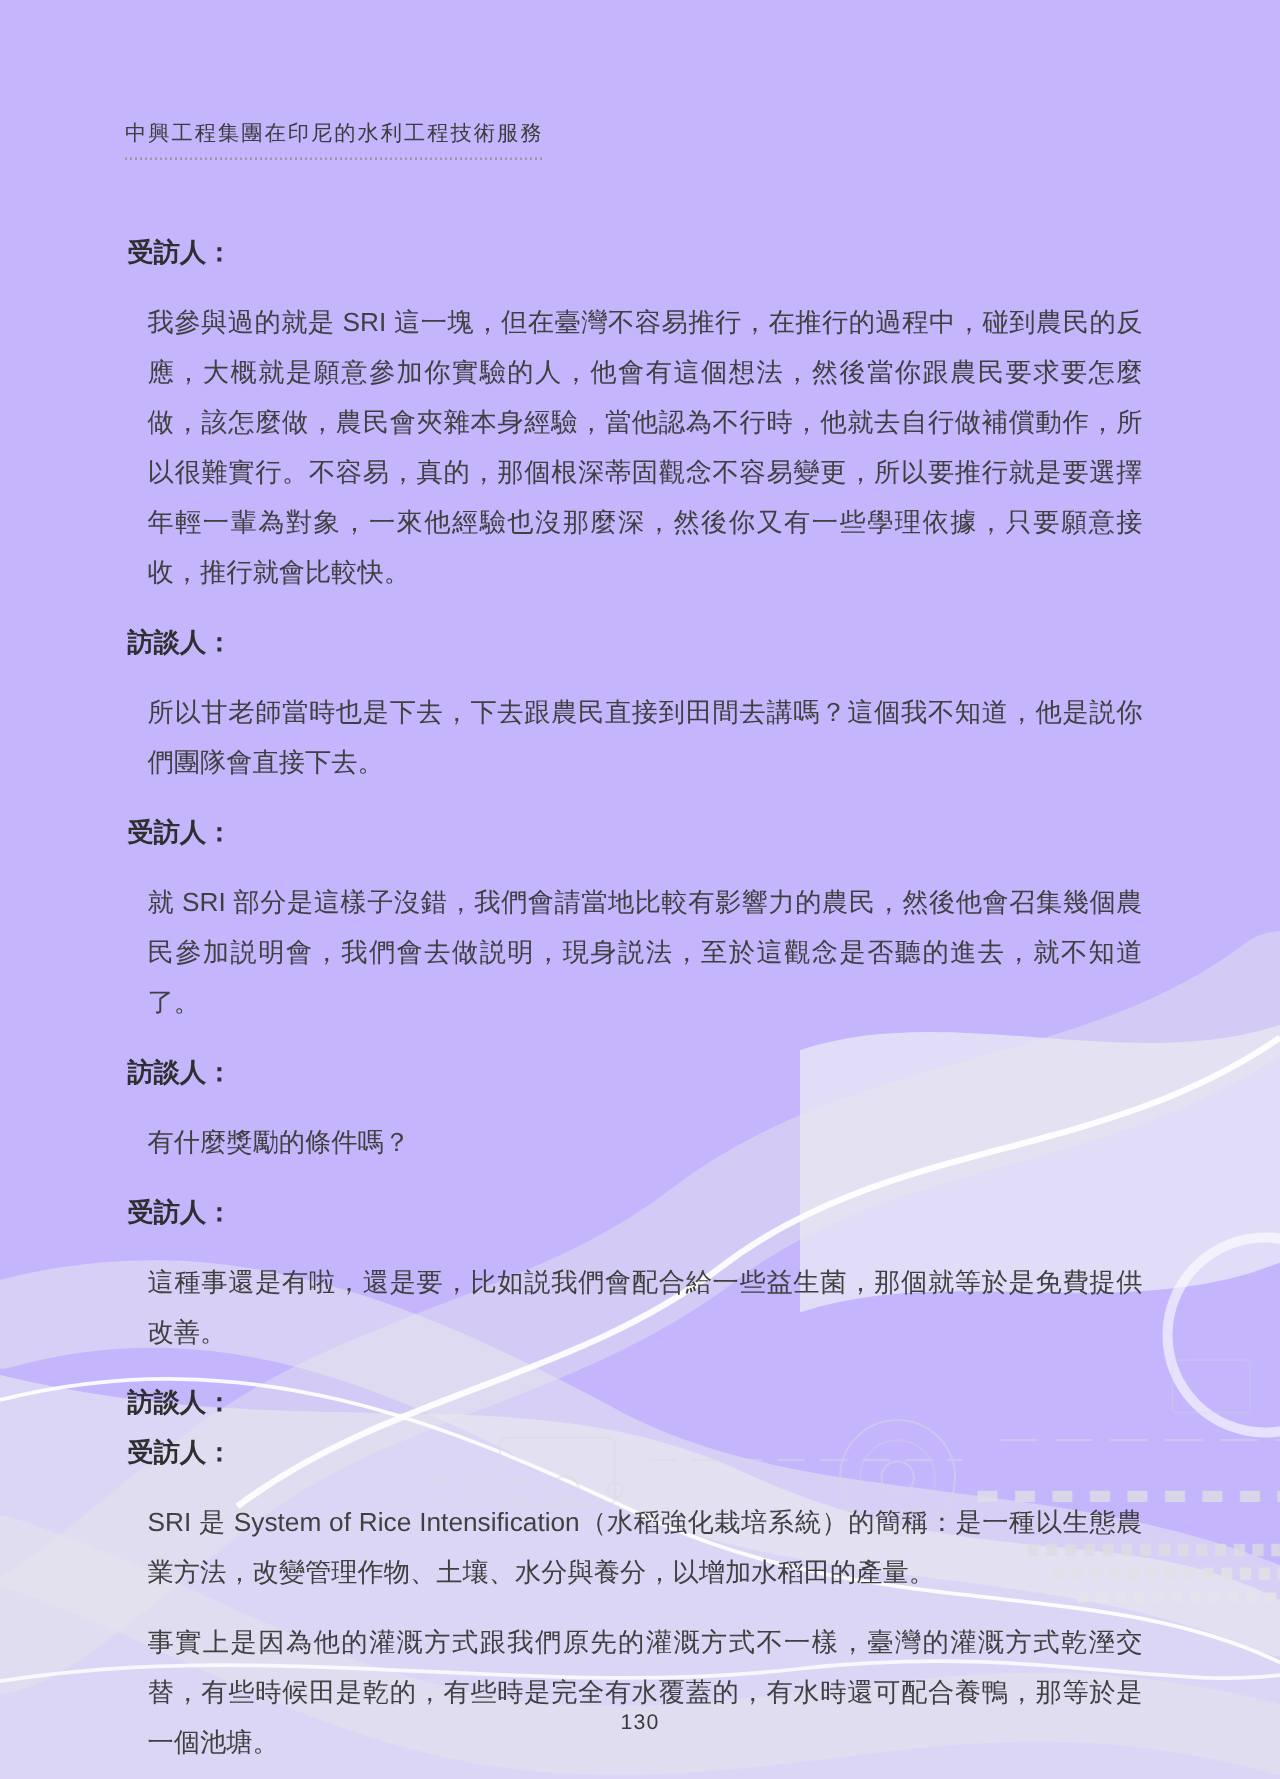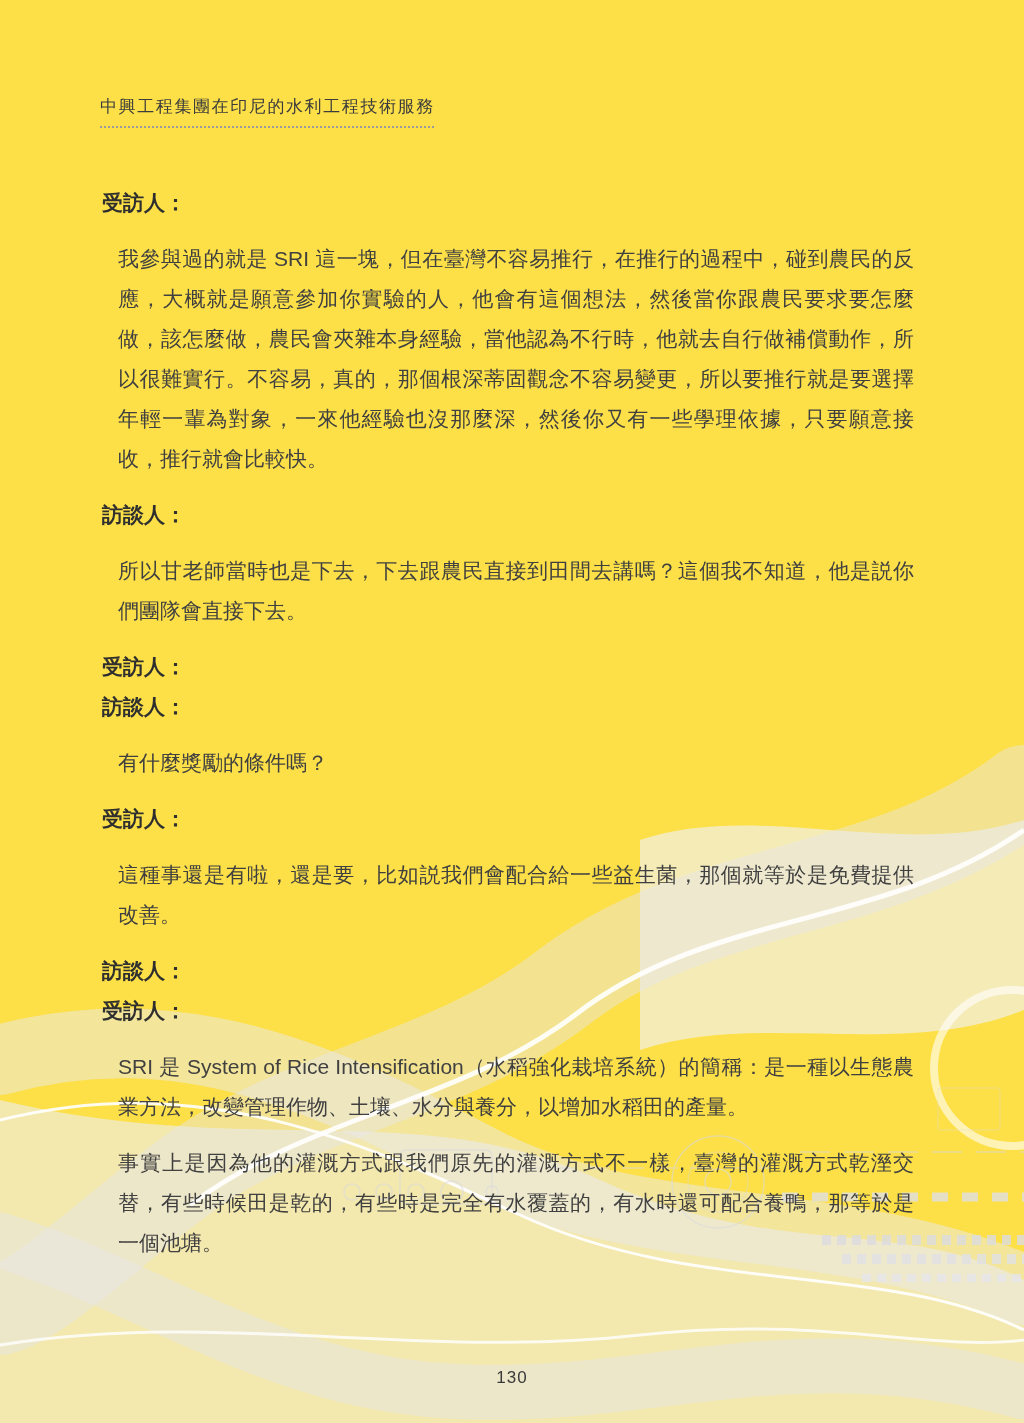--- a/index.html
+++ b/index.html
@@ -7,21 +7,21 @@
     width:1024px;height:1423px;
     background:#ffffff;
     font-family:"Liberation Sans","DejaVu Sans",sans-serif;
     color:#3f3f3f;
     -webkit-font-smoothing:antialiased;
   }
   .page{
     position:relative;
     width:1024px;height:1423px;
     overflow:hidden;
-    background:#fde047;
+    background:#c4b5fd;
   }
   .bg{
     position:absolute;left:0;top:0;width:1024px;height:1423px;
     pointer-events:none;
   }
   header{position:absolute;left:100px;top:95px;z-index:2;}
   .header-title{
     font-size:17px;
     letter-spacing:1.6px;
     color:#3c3c3c;
@@ -114,20 +114,21 @@
       <p class="para">我參與過的就是 SRI 這一塊，但在臺灣不容易推行，在推行的過程中，碰到農民的反應，大概就是願意參加你實驗的人，他會有這個想法，然後當你跟農民要求要怎麼做，該怎麼做，農民會夾雜本身經驗，當他認為不行時，他就去自行做補償動作，所以很難實行。不容易，真的，那個根深蒂固觀念不容易變更，所以要推行就是要選擇年輕一輩為對象，一來他經驗也沒那麼深，然後你又有一些學理依據，只要願意接收，推行就會比較快。</p>
     </section>
 
     <section>
       <h3 class="speaker">訪談人：</h3>
       <p class="para">所以甘老師當時也是下去，下去跟農民直接到田間去講嗎？這個我不知道，他是説你們團隊會直接下去。</p>
     </section>
 
     <section>
       <h3 class="speaker">受訪人：</h3>
+      <p class="para">就 SRI 部分是這樣子沒錯，我們會請當地比較有影響力的農民，然後他會召集幾個農民參加説明會，我們會去做説明，現身説法，至於這觀念是否聽的進去，就不知道了。</p>
     </section>
 
     <section>
       <h3 class="speaker">訪談人：</h3>
       <p class="para">有什麼獎勵的條件嗎？</p>
     </section>
 
     <section>
       <h3 class="speaker">受訪人：</h3>
       <p class="para">這種事還是有啦，還是要，比如説我們會配合給一些益生菌，那個就等於是免費提供改善。</p>

